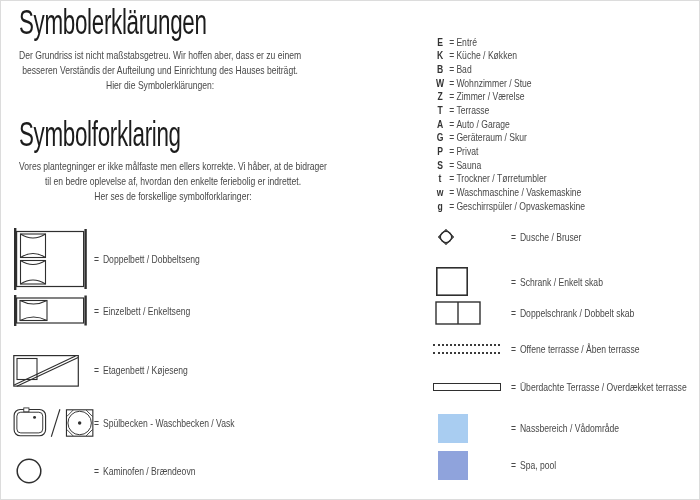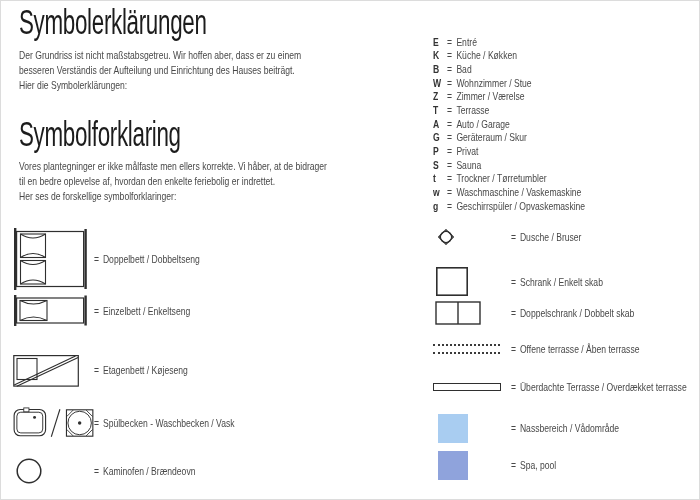--- a/index.html
+++ b/index.html
@@ -1,20 +1,21 @@
 <!DOCTYPE html>
 <html style="--wet_area: #a9cdf1; --spa_pool: #8fa3dc;"><head>
 <meta charset="utf-8">
 <style>
   html,body { margin:0; padding:0; background:#fff; }
   .page {
     position:relative; width:700px; height:500px; overflow:hidden;
     background:#fff; border:1px solid #dcdcdc; box-sizing:border-box;
     font-family:"Liberation Sans","DejaVu Sans",sans-serif;
     color:#484848;
+    text-align:center;
   }
   .title {
     position:absolute; left:18px; line-height:1; font-size:35px;
     font-weight:400; color:#1c1c1c; white-space:nowrap;
     transform:scaleX(0.64); transform-origin:left top; letter-spacing:-0.5px;
   }
   .para {
     position:absolute; left:18px; font-size:11px; line-height:15px;
     color:#484848; white-space:nowrap;
     transform:scaleX(0.78); transform-origin:left top; letter-spacing:0;

